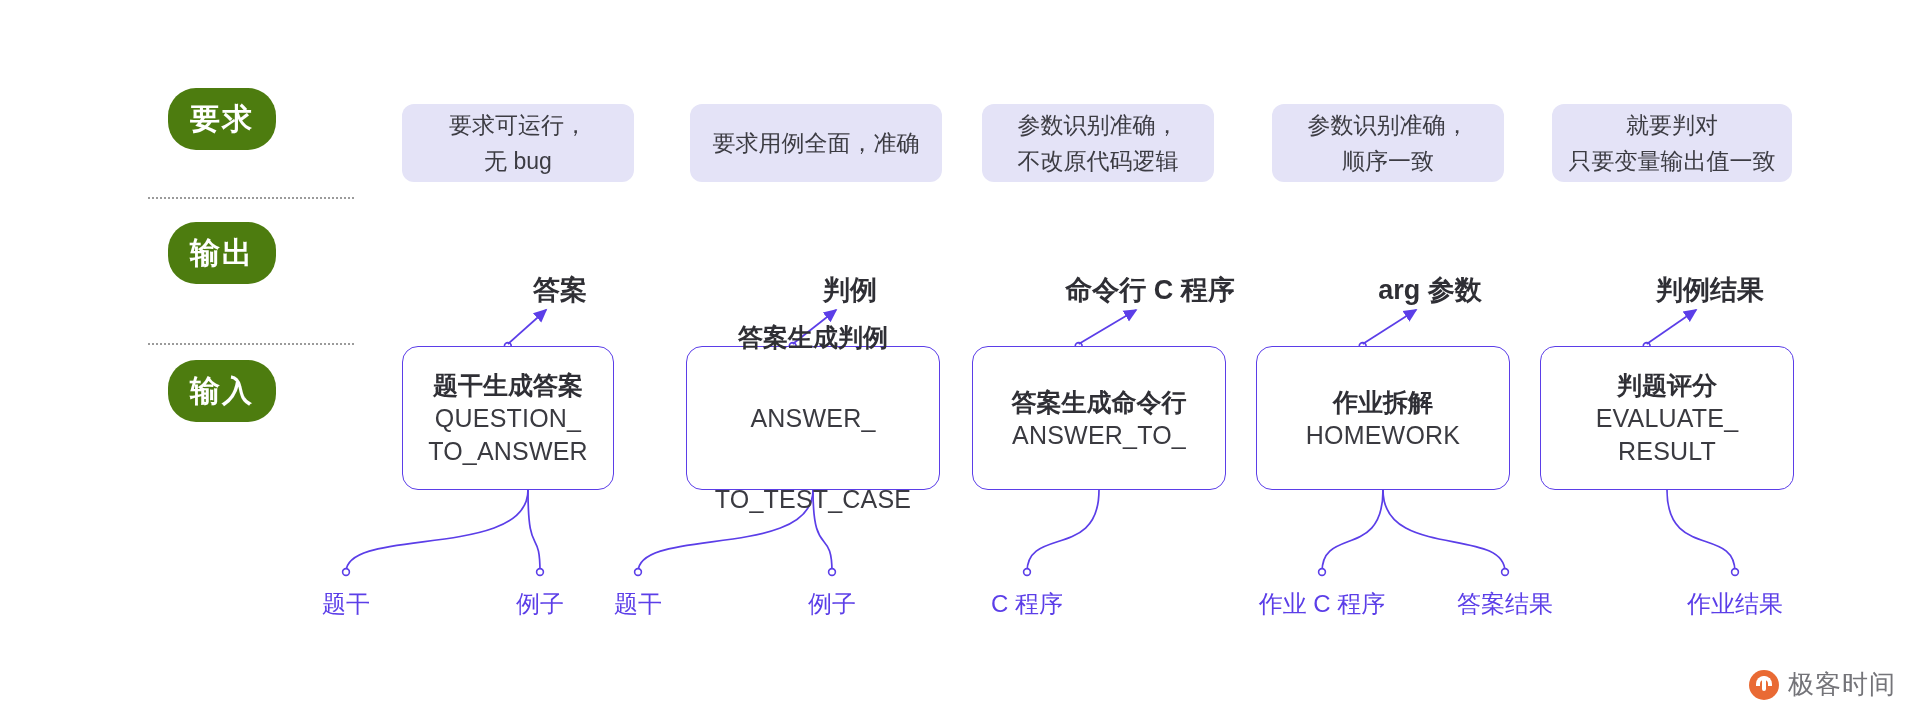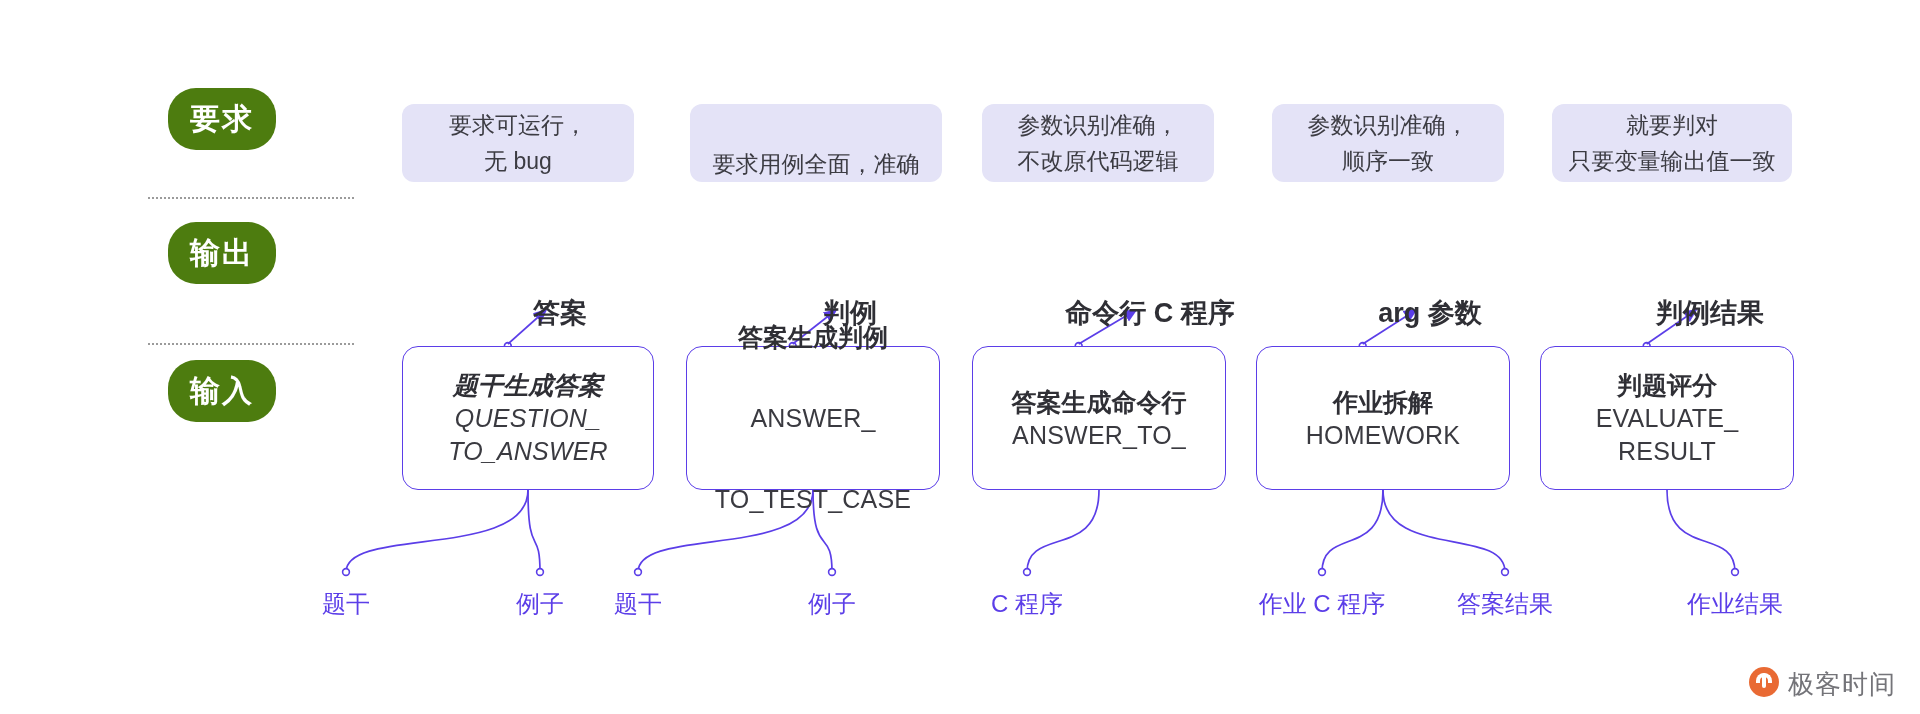--- a/index.html
+++ b/index.html
@@ -25,21 +25,21 @@
     position:absolute;background:#E4E3F7;border-radius:12px;
     color:#3c3c43;font-size:23px;line-height:36px;text-align:center;
     display:flex;align-items:center;justify-content:center;
     padding:0 16px;box-sizing:border-box;
   }
   .req span{display:block;}
 
   
   .outlabel{
     position:absolute;color:#2f2f35;font-size:27px;font-weight:700;
-    white-space:nowrap;text-align:center;margin-top:23px;
+    white-space:nowrap;text-align:center;
   }
 
   
   .pbox{
     position:absolute;background:#fff;border:1.6px solid #5b3ee8;
     border-radius:16px;box-sizing:border-box;
     display:flex;flex-direction:column;align-items:center;justify-content:center;
   }
   .pbox .cn{font-size:25px;font-weight:700;color:#2f2f35;line-height:34px;}
   .pbox .en{font-size:25px;color:#3a3a40;line-height:33px;letter-spacing:.2px;text-align:center;}
@@ -49,21 +49,21 @@
     position:absolute;color:#5b3ee8;font-size:24px;font-weight:400;
     white-space:nowrap;text-align:center;
   }
 
   
   #wires{position:absolute;left:0;top:0;width:1920px;height:714px;pointer-events:none;}
 
   
   #wm{
     position:absolute;right:24px;bottom:12px;
-    display:flex;gap:9px;opacity:.95;
+    display:flex;align-items:center;gap:9px;opacity:.95;
   }
   #wm .mark{
     width:30px;height:30px;border-radius:50%;background:#E8632A;
     position:relative;
   }
   #wm .mark:after{
     content:"";position:absolute;left:13px;top:6px;width:4px;height:15px;
     background:#fff;border-radius:2px;
   }
   #wm .mark:before{
@@ -123,21 +123,21 @@
       <div class="rail-dots" style="left: 148px; top: 197px; width: 206px;"></div>
       <div class="rail-dots" style="left: 148px; top: 343px; width: 206px;"></div>
     </div>
   <div id="reqs">
       <div class="req" style="left: 402px; top: 104px; width: 232px; height: 78px;">
         <div>
           <span>要求可运行，</span>
           <span>无 bug</span>
         </div>
       </div>
-      <div class="req" style="left: 690px; top: 104px; width: 252px; height: 78px; align-items: flex-end;">
+      <div class="req" style="left: 690px; top: 104px; width: 252px; height: 78px;">
         <div>
           <span>要求用例全面，准确</span>
         </div>
       </div>
       <div class="req" style="left: 982px; top: 104px; width: 232px; height: 78px;">
         <div>
           <span>参数识别准确，</span>
           <span>不改原代码逻辑</span>
         </div>
       </div>
@@ -155,21 +155,21 @@
       </div>
     </div>
   <div id="outs">
       <div class="outlabel" style="left: 470px; top: 272px; width: 180px;">答案</div>
       <div class="outlabel" style="left: 760px; top: 272px; width: 180px;">判例</div>
       <div class="outlabel" style="left: 1030px; top: 272px; width: 240px;">命令行 C 程序</div>
       <div class="outlabel" style="left: 1340px; top: 272px; width: 180px;">arg 参数</div>
       <div class="outlabel" style="left: 1620px; top: 272px; width: 180px;">判例结果</div>
     </div>
   <div id="boxes">
-      <div class="pbox" style="left: 402px; top: 346px; width: 252px; height: 144px; font-style: italic;">
+      <div class="pbox" style="left: 402px; top: 346px; width: 212px; height: 144px;">
         <div class="cn">题干生成答案</div>
         <div class="en">QUESTION_</div>
         <div class="en">TO_ANSWER</div>
       </div>
       <div class="pbox" style="left: 686px; top: 346px; width: 254px; height: 144px; gap: 48px;">
         <div class="cn">答案生成判例</div>
         <div class="en">ANSWER_</div>
         <div class="en">TO_TEST_CASE</div>
       </div>
       <div class="pbox" style="left: 972px; top: 346px; width: 254px; height: 144px;">

